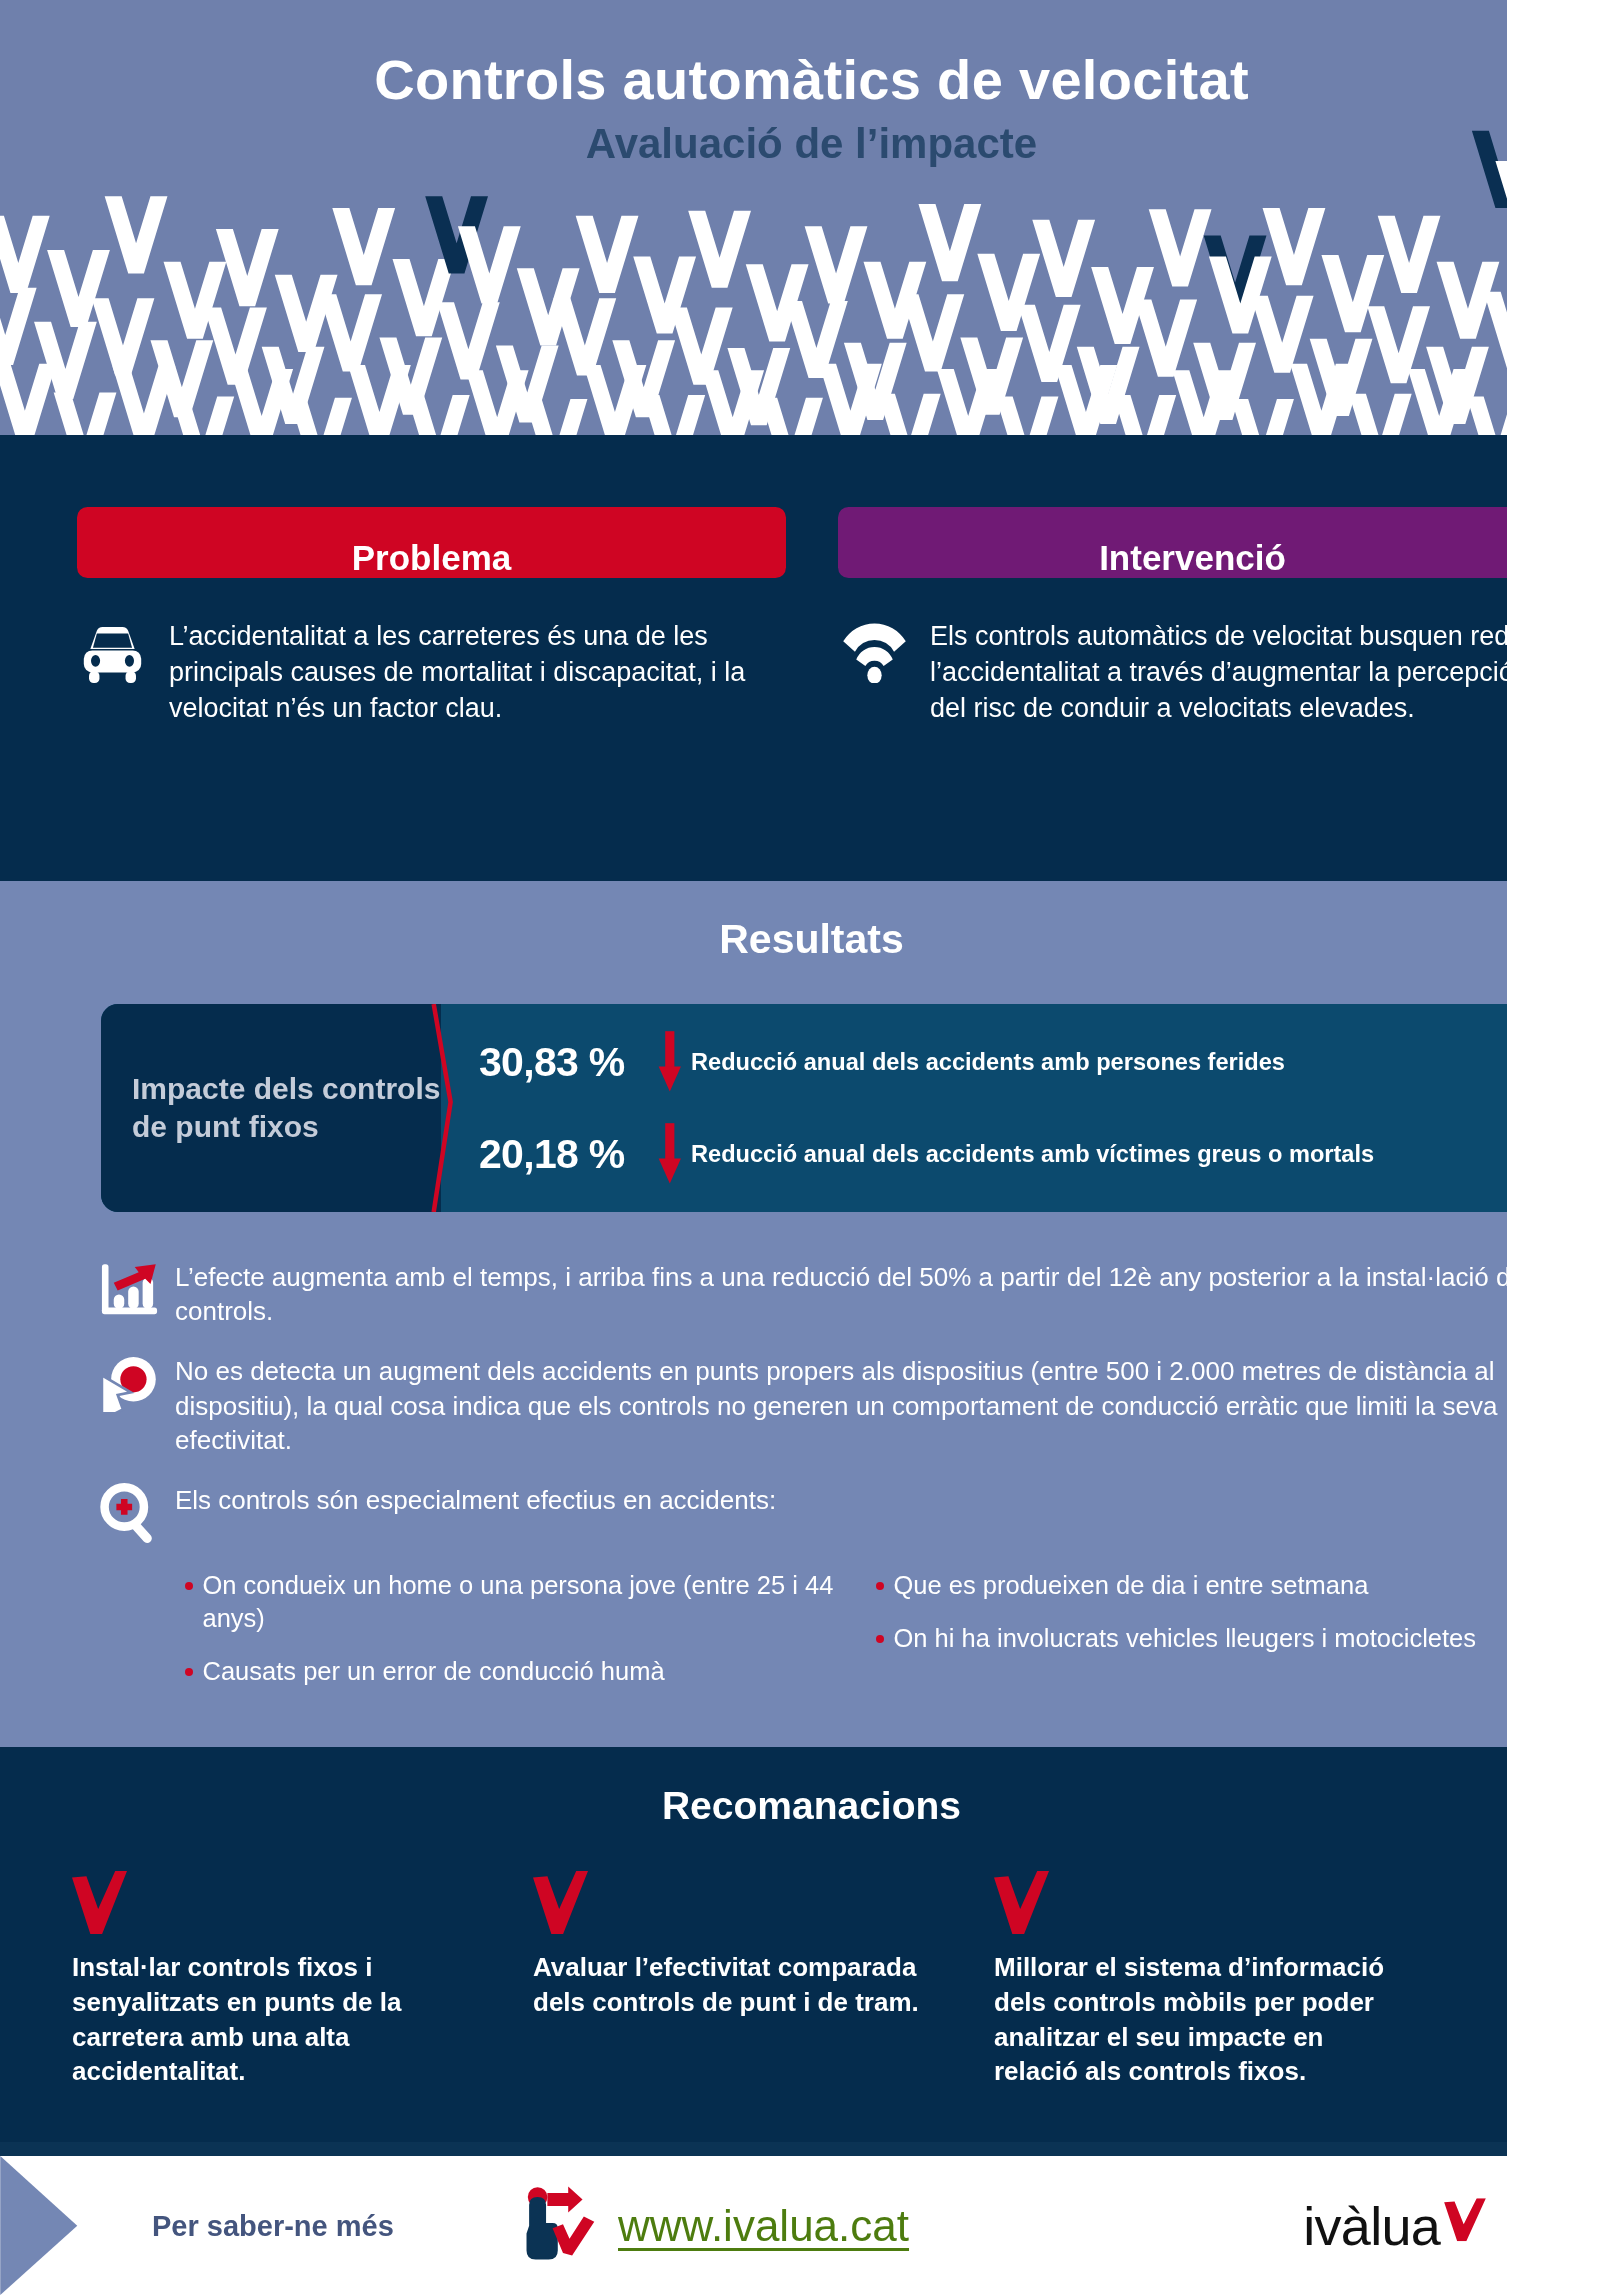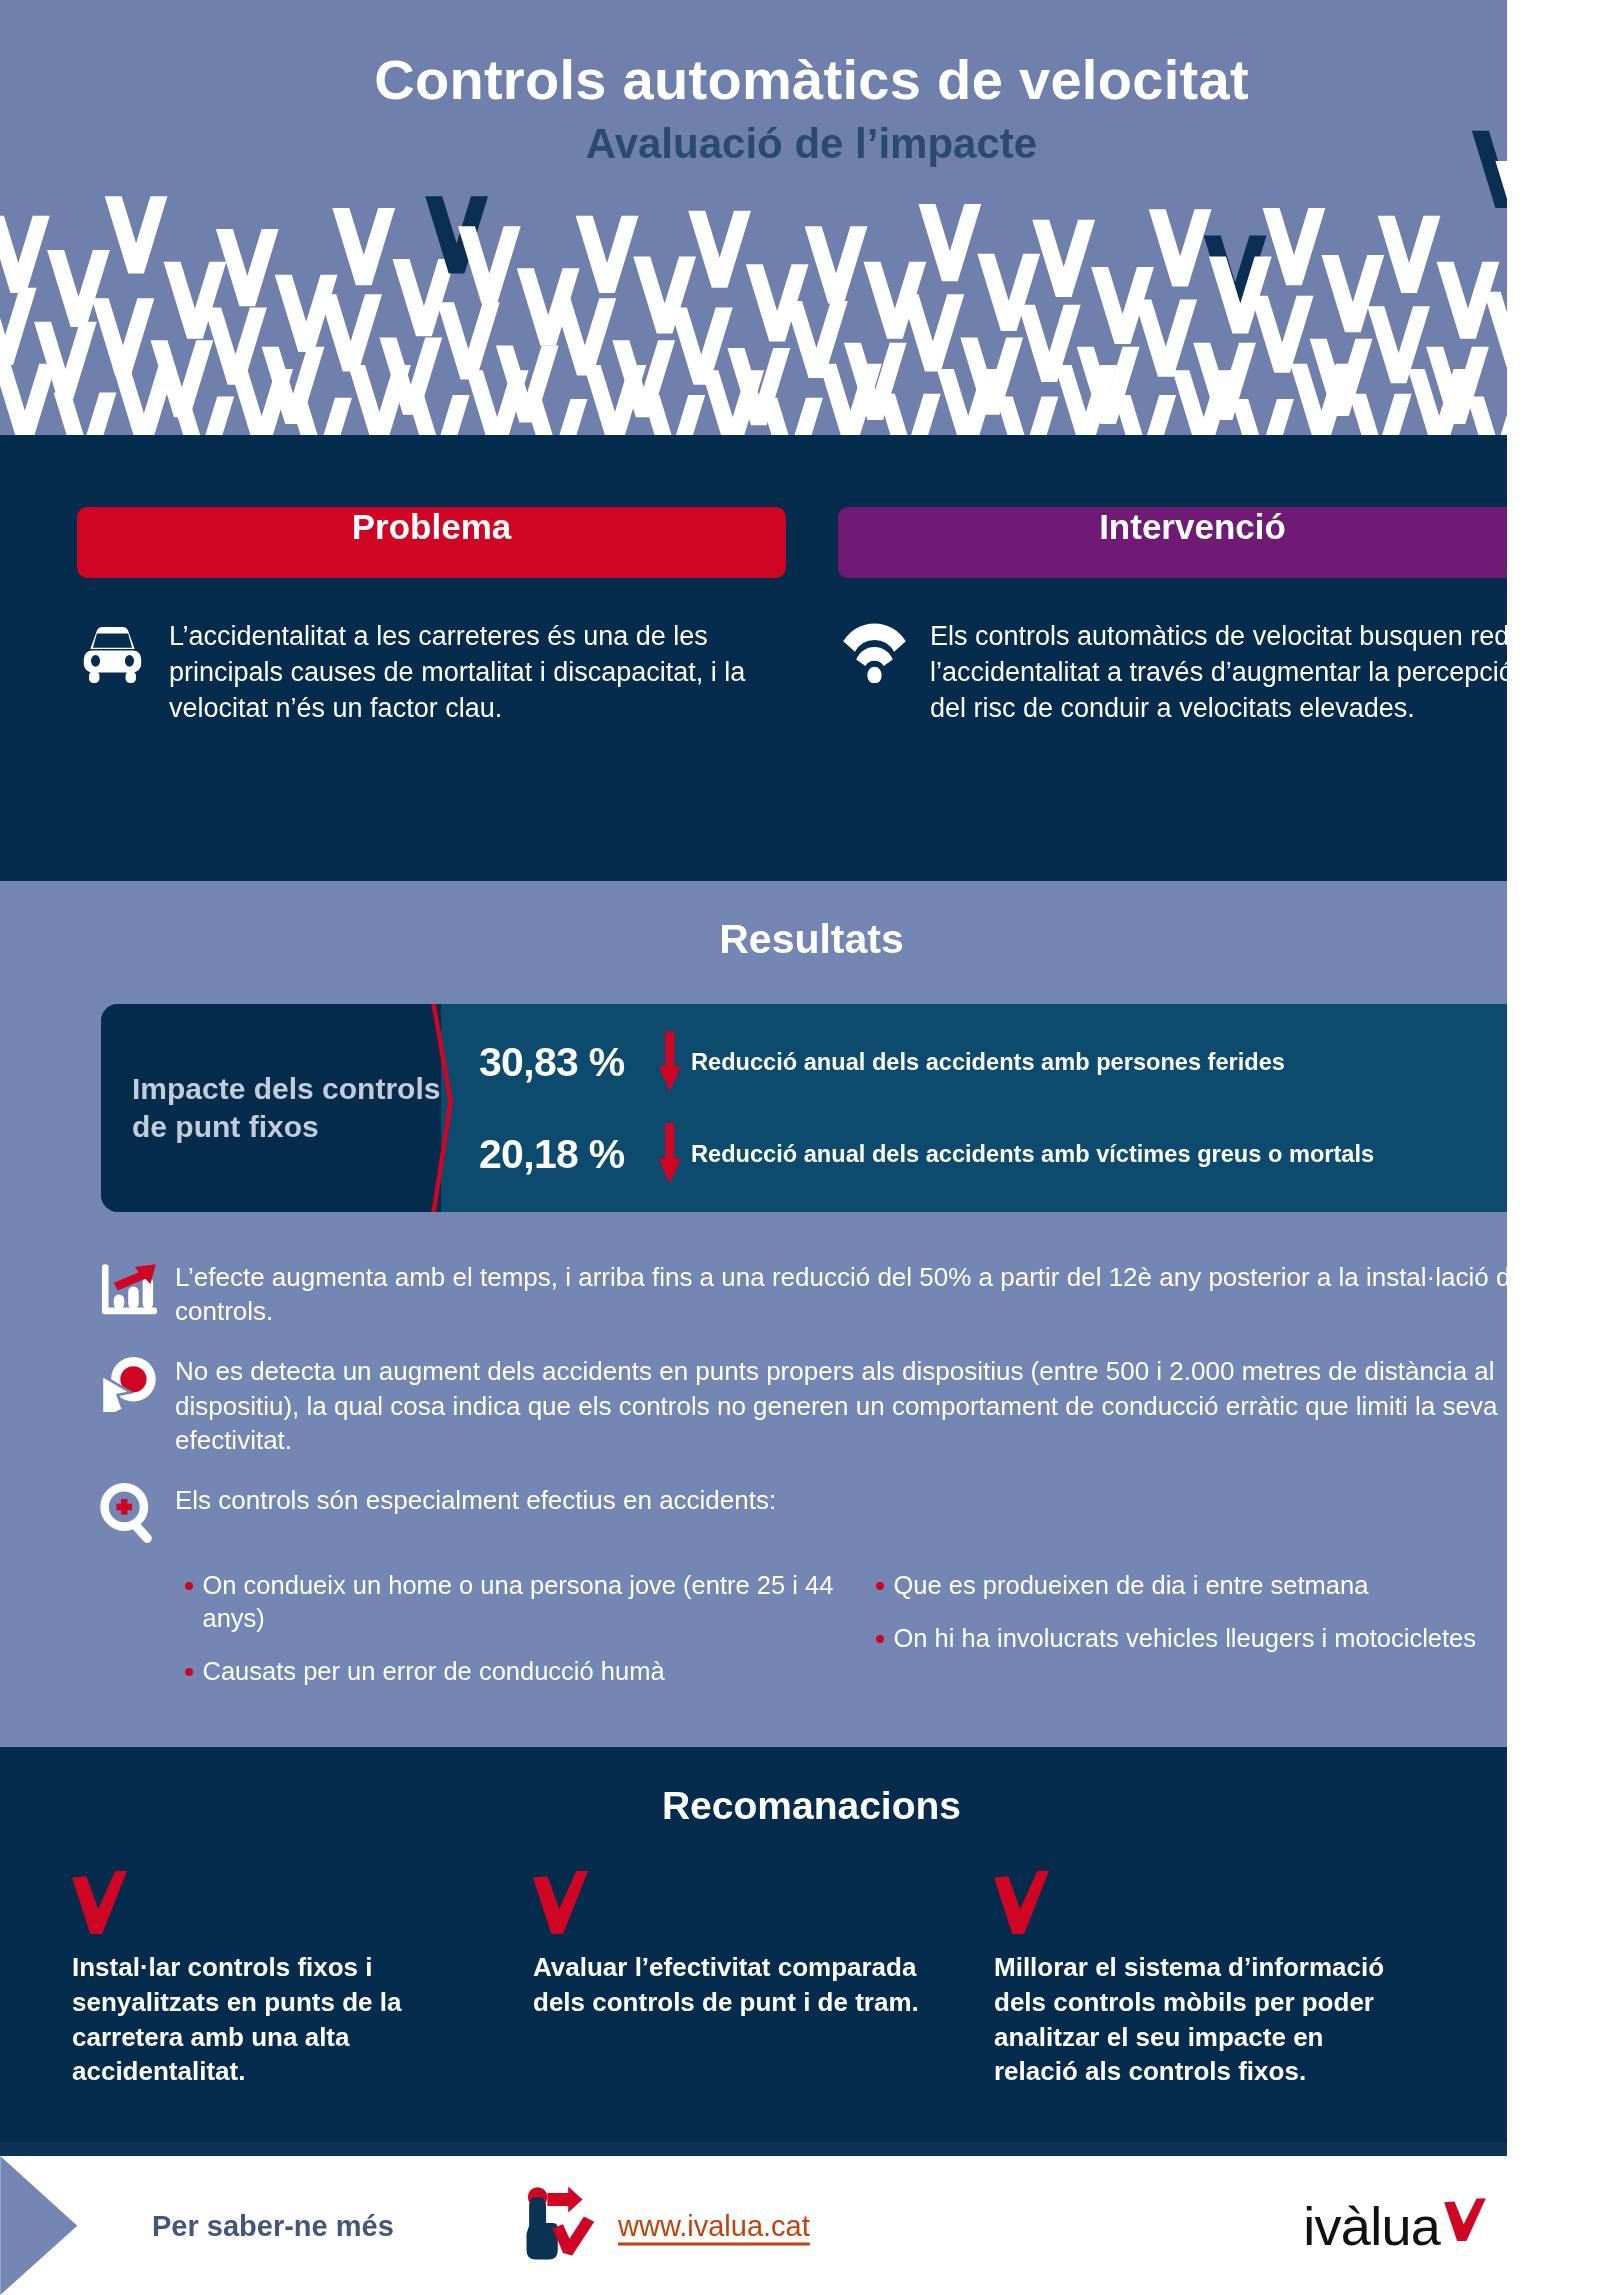--- a/index.html
+++ b/index.html
@@ -31,21 +31,21 @@
     font-size:42px;font-weight:bold;color:#2b4a6f;
     margin-top:11.8px;line-height:1.05;
   }
   #chev-field{position:absolute;top:0;left:0;width:1623px;height:435px;z-index:3;}
 
   
   .col{position:absolute;top:0;}
   #col-problem{left:77px;width:709px;}
   #col-interv{left:838px;width:709px;}
   .pill{
-    height:71px;border-radius:10.5px;display:flex;align-items:flex-start;justify-content:center;
+    height:71px;border-radius:10.5px;display:flex;align-items:flex-end;justify-content:center;
     font-size:35px;font-weight:bold;color:#ffffff;
   }
   #pill-problem{background:#cf0523;}
   #pill-interv{background:#701a75;}
   .blurb{display:flex;margin-top:41px;}
   .blurb-ico{width:92px;flex:0 0 92px;display:flex;justify-content:flex-start;padding-top:3.9px;}
   .blurb-txt{
     font-size:27px;line-height:1.33;color:#ffffff;flex:1;
   }
 
@@ -100,21 +100,21 @@
 
   
   #footer-inner{position:absolute;top:2156px;left:0;width:1623px;height:139px;}
   #footer-more{
     position:absolute;left:152px;top:50%;transform:translateY(-50%);
     font-size:29px;font-weight:bold;color:#44557e;white-space:nowrap;
   }
   #footer-click{position:absolute;left:520px;top:50%;transform:translateY(-50%);}
   #footer-url{
     position:absolute;left:618px;top:50%;transform:translateY(-50%);
-    font-size:29px;color:#c2410c;text-decoration:underline;text-underline-offset:6.5px;
+    font-size:44px;color:#4d7c0f;text-decoration:underline;text-underline-offset:6.5px;
     text-decoration-thickness:3.3px;white-space:nowrap;
   }
   #footer-logo{
     position:absolute;right:137px;top:50%;transform:translateY(-50%);
     display:flex;align-items:flex-end;
   }
   #logo-word{font-size:54px;color:#111111;letter-spacing:-0.7px;line-height:1;}
   #logo-check{margin-left:3.9px;margin-bottom:10.5px;}
   .wedge{position:absolute;top:0;height:139px;}
   #wedge-l{left:0;}

